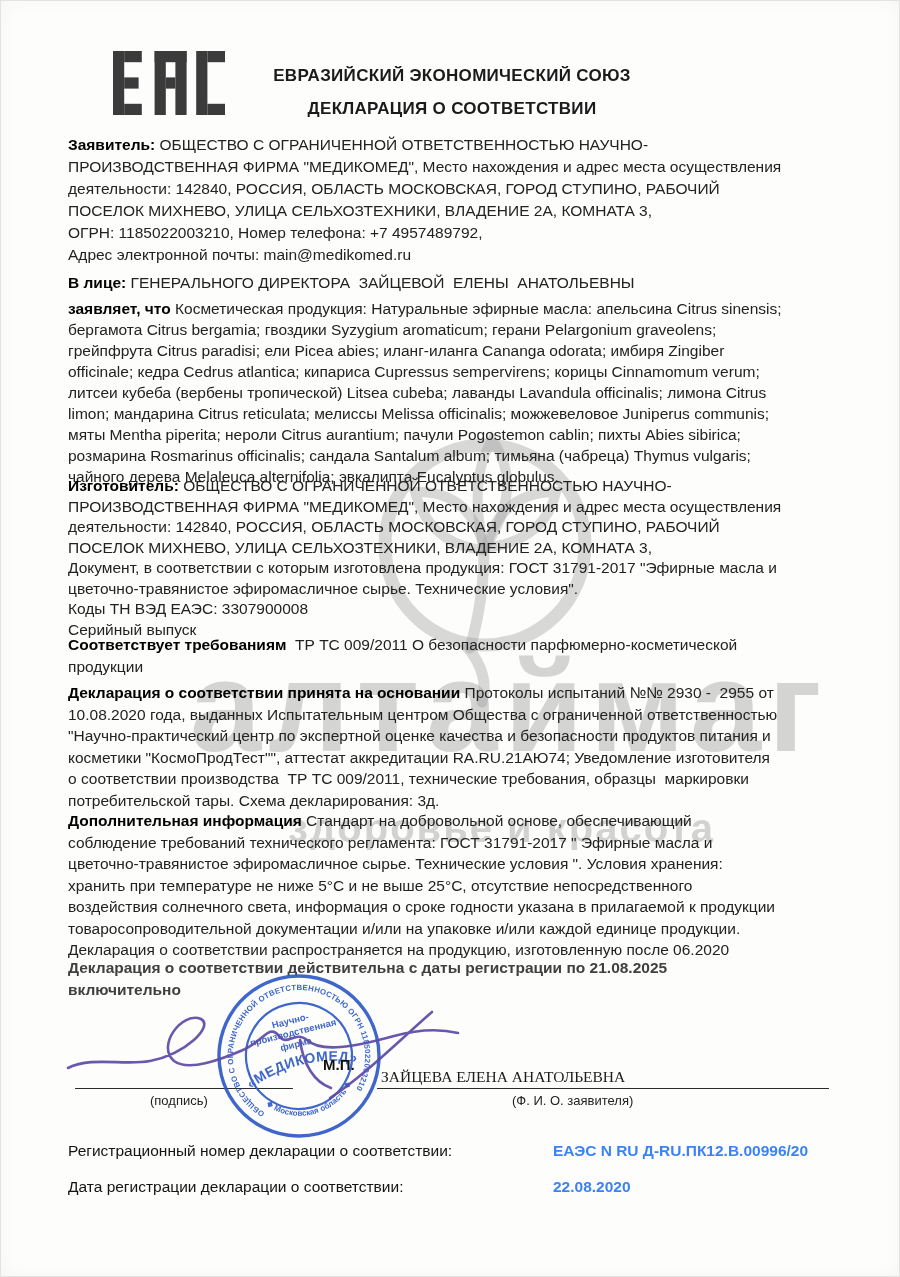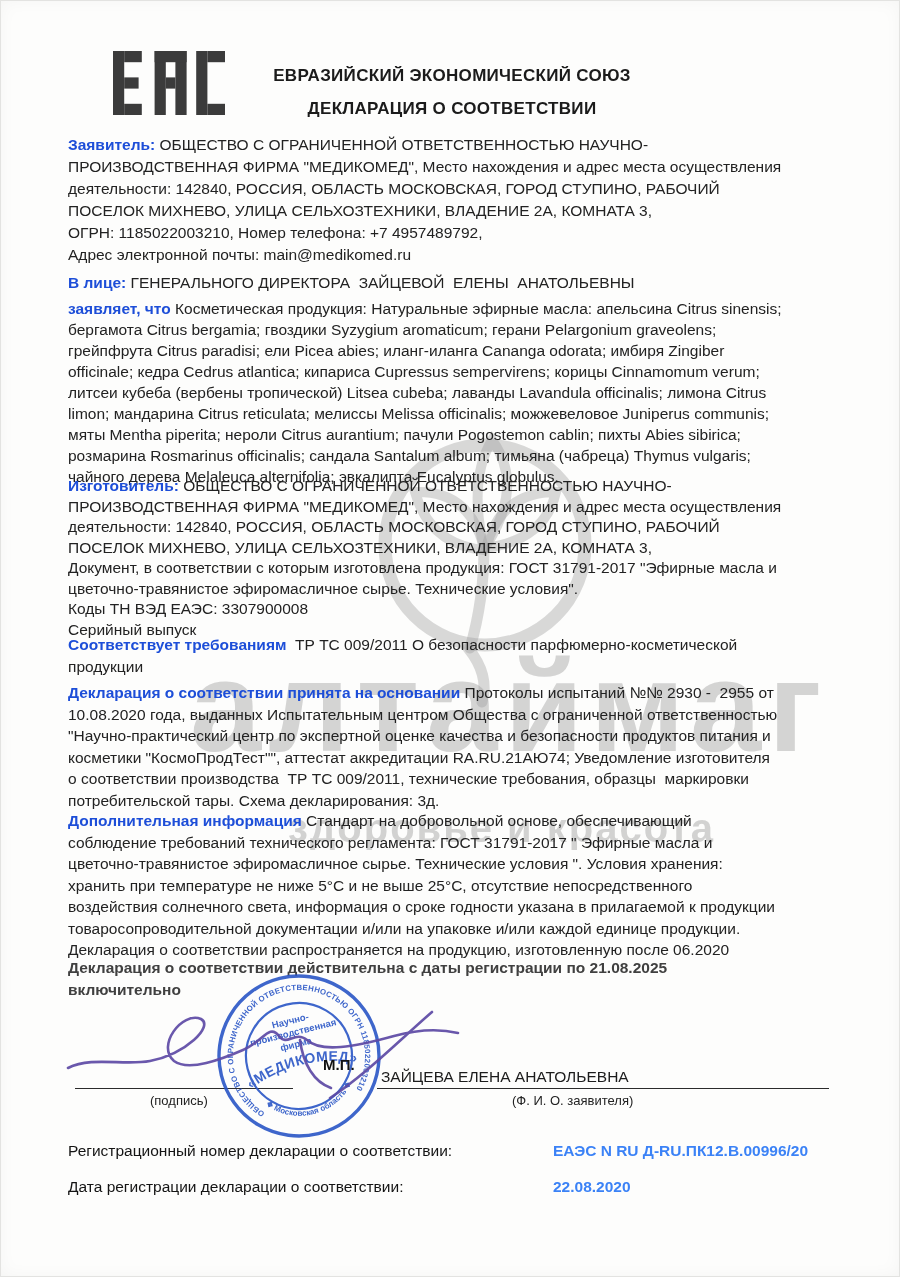--- a/index.html
+++ b/index.html
@@ -13,27 +13,27 @@
   .wm-brand{left:142px;top:642px;font-size:128px;line-height:130px;font-weight:bold;
     color:rgba(154,154,154,0.42);letter-spacing:7px;white-space:nowrap;margin-left:48px;}
   .wm-tagline{left:288px;top:778px;font-size:40px;font-weight:bold;
     color:rgba(164,164,164,0.48);letter-spacing:2px;white-space:nowrap;margin-top:28px;}
   
   .doc{position:relative;z-index:1;}
   .title{position:absolute;left:452px;transform:translateX(-50%);
     font-weight:bold;font-size:17px;letter-spacing:0.3px;color:#1b1b1b;white-space:nowrap;}
   .para{position:absolute;left:68px;width:780px;font-size:15.5px;line-height:21.3px;
     white-space:pre-wrap;color:#222;}
-  .para b{color:#1d4ed8;}
+  .para b{color:#000000;}
   .rowlabel{position:absolute;left:68px;font-size:15.5px;font-weight:normal;color:#141414;white-space:nowrap;}
   .rowvalue{position:absolute;left:553px;font-size:15.5px;font-weight:bold;color:#3b82f6;white-space:nowrap;}
   .sigline{position:absolute;border-top:1.6px solid #2b2b2b;height:0;z-index:2;}
   .caption{position:absolute;font-size:13px;color:#222;z-index:2;white-space:nowrap;}
   .mp{position:absolute;left:323px;top:1056px;font-size:15px;font-weight:600;color:#111;z-index:4;}
-  .fio{position:absolute;left:381px;top:1068px;font-size:15.5px;color:#1c1c1c;z-index:4;white-space:nowrap;}
+  .fio{position:absolute;left:381px;top:1068px;font-size:15.5px;color:#1c1c1c;z-index:4;white-space:nowrap;font-family:Liberation Serif, serif;}
   .stamp{position:absolute;left:216px;top:973px;z-index:3;opacity:0.9;}
   .signature{position:absolute;left:62px;top:1006px;z-index:5;}
   .eac{position:absolute;left:113px;top:44px;}
 </style>
 </head>
 <body>
 
 <div class="page">
 
   <svg class="wm" style="left:370px;top:430px;" width="240" height="280" viewBox="0 0 240 280">

